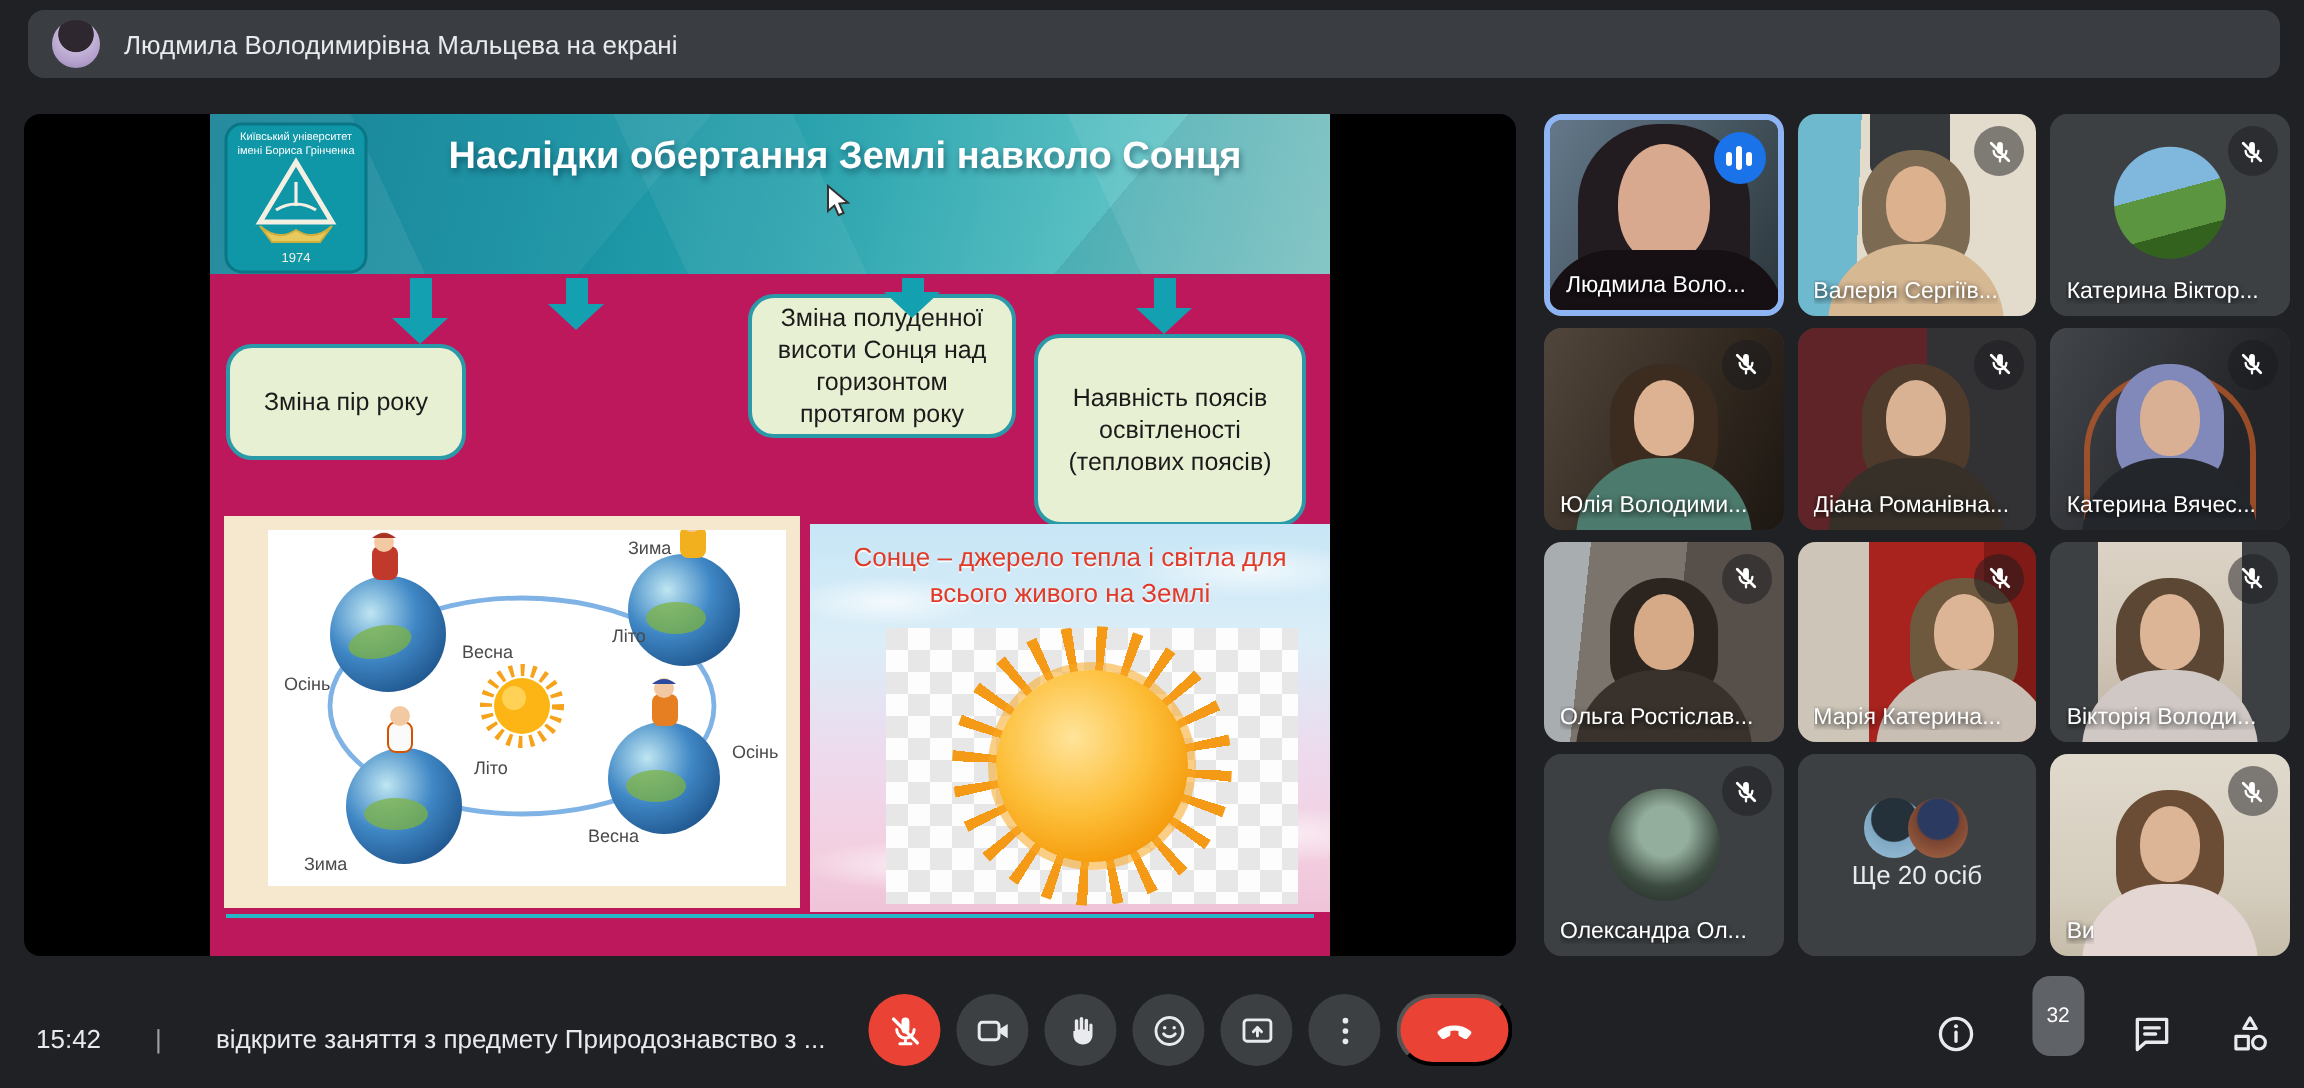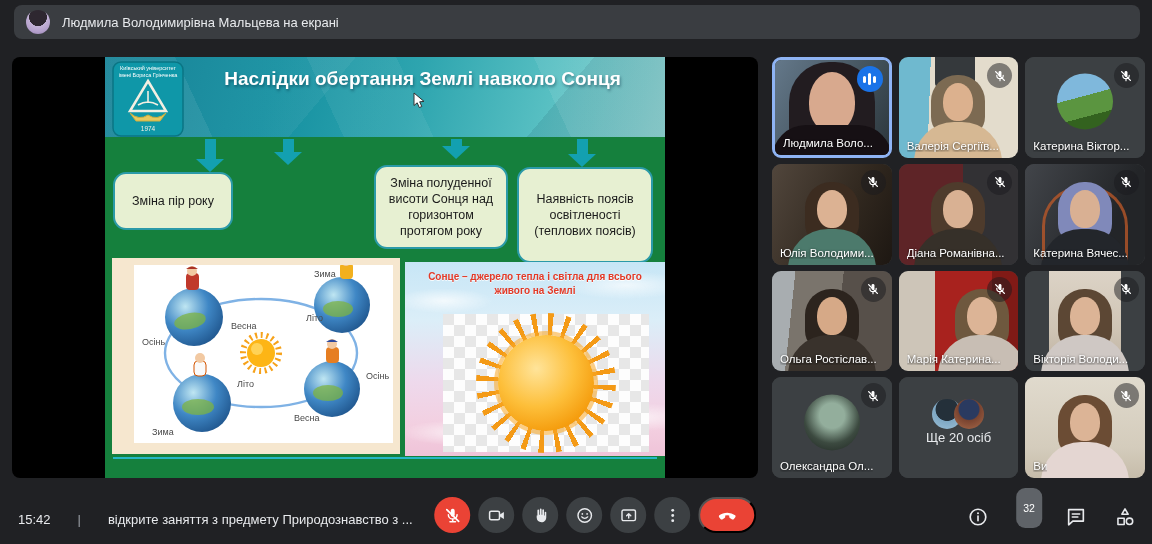--- a/index.html
+++ b/index.html
@@ -8,21 +8,21 @@
   
   .banner{position:absolute;left:14px;top:5px;width:1126px;height:34px;background:#3a3d41;
     border-radius:8px;display:flex;align-items:center;gap:12px;padding:0 12px;box-sizing:border-box}
   .banner .ava{width:24px;height:24px;border-radius:50%;flex:0 0 auto;
     background:radial-gradient(circle at 50% 30%,#2e2730 42%,#c3b2d6 44%,#b4a0cc 70%,#8d7aa8)}
   .banner .txt{color:#e8eaed;font-size:13px;white-space:nowrap}
 
   
   .share{position:absolute;left:12px;top:57px;width:746px;height:421px;background:#000;
     border-radius:8px;overflow:hidden}
-  .slide{position:absolute;left:93px;top:0;width:560px;height:421px;background:#15803d;overflow:hidden}
+  .slide{position:absolute;left:93px;top:0;width:560px;height:421px;background:#be185d;overflow:hidden}
 
   .sl-head{position:absolute;left:0;top:0;width:560px;height:80px;
     background:linear-gradient(105deg,#0a7b91 0%,#148fa0 30%,#2ea5af 55%,#57bfc2 78%,#8ad2d0 100%)}
   .sl-head::after{content:"";position:absolute;inset:0;
     background:linear-gradient(65deg,rgba(255,255,255,.07) 0 18%,transparent 18% 40%,rgba(255,255,255,.06) 40% 55%,transparent 55% 78%,rgba(255,255,255,.08) 78%),
                linear-gradient(-50deg,rgba(0,40,60,.10) 0 22%,transparent 22% 60%,rgba(255,255,255,.05) 60%)}
   .sl-title{position:absolute;left:85px;right:10px;top:8px;z-index:2;color:#fff;font-weight:bold;
     font-size:19px;line-height:1.45;text-align:center;text-shadow:1px 2px 3px rgba(0,40,60,.45)}
   .logo{position:absolute;left:7px;top:4px;z-index:3}
   .cursor{position:absolute;left:308px;top:35px;z-index:4}
@@ -31,38 +31,38 @@
   .arrow .stem{width:11px;background:#13a0b0;flex:1}
   .arrow .head{width:0;height:0;border-left:14px solid transparent;border-right:14px solid transparent;border-top:13px solid #13a0b0}
   .a1{left:91px;top:82px;height:33px}.a2{left:169px;top:82px;height:26px}
   .a3{left:337px;top:82px;height:20px}.a4{left:463px;top:82px;height:28px}
 
   .gbox{position:absolute;background:#e7f0d2;border:2px solid #2b9aa8;border-radius:13px;
     display:flex;align-items:center;justify-content:center;text-align:center;
     font-size:12.5px;color:#1b1b1b;line-height:1.3;padding:3px 5px;box-sizing:border-box}
   .b1{left:8px;top:115px;width:120px;height:58px}
   .b2{left:134px;top:108px;width:126px;height:80px}
-  .b3{left:269px;top:108px;width:134px;height:84px}
+  .b3{left:269px;top:90px;width:134px;height:72px}
   .b4{left:412px;top:110px;width:136px;height:96px}
 
   
   .img-left{position:absolute;left:7px;top:201px;width:288px;height:196px;background:#f6e7cf}
   .img-left .inner{position:absolute;left:22px;top:7px;right:7px;bottom:11px;background:#fff}
   .orbit{width:100%;height:100%}
 
   
   .img-right{position:absolute;left:300px;top:205px;width:260px;height:194px;
     background:linear-gradient(180deg,#c7e6f6 0%,#dbeef8 30%,#eed9ec 62%,#f3cfe0 85%,#efc3d8 100%)}
   .img-right::before{content:"";position:absolute;inset:0;opacity:.8;
     background:radial-gradient(ellipse 70px 18px at 15% 20%,rgba(255,255,255,.9),transparent 70%),
       radial-gradient(ellipse 90px 20px at 85% 12%,rgba(255,255,255,.85),transparent 70%),
       radial-gradient(ellipse 80px 18px at 20% 88%,rgba(255,255,255,.8),transparent 70%),
       radial-gradient(ellipse 90px 20px at 90% 80%,rgba(255,255,255,.8),transparent 70%)}
-  .sun-cap{position:absolute;left:6px;right:6px;top:8px;z-index:2;text-align:center;font-weight:bold;
-    font-size:10px;line-height:1.35;color:#e23a28;text-shadow:0 1px 0 rgba(255,255,255,.8)}
+  .sun-cap{position:absolute;left:6px;right:6px;top:8px;z-index:2;text-align:center;font-weight:normal;
+    font-size:13px;line-height:1.35;color:#e23a28;text-shadow:0 1px 0 rgba(255,255,255,.8)}
   .checker{position:absolute;left:38px;top:52px;width:206px;height:138px;z-index:2;
     background:repeating-conic-gradient(#fdfdfd 0 25%,#e7e7e7 0 50%);background-size:22px 22px}
   .bigsun{position:absolute;left:50%;top:50%;width:96px;height:96px;transform:translate(-50%,-50%)}
   .bigsun .rays{position:absolute;inset:-22px;border-radius:50%;
     background:repeating-conic-gradient(from 2deg,#f49a16 0deg 4.5deg,rgba(0,0,0,0) 4.5deg 15deg)}
   .bigsun .core{position:absolute;inset:0;border-radius:50%;
     background:radial-gradient(circle at 40% 35%,#ffe49a 0%,#fdbf3a 45%,#f59d0e 75%,#e98304 100%);
     box-shadow:0 0 0 4px rgba(249,168,37,.55)}
 
   .sl-line{position:absolute;left:8px;right:8px;top:400px;height:2px;background:#25b7c5}

